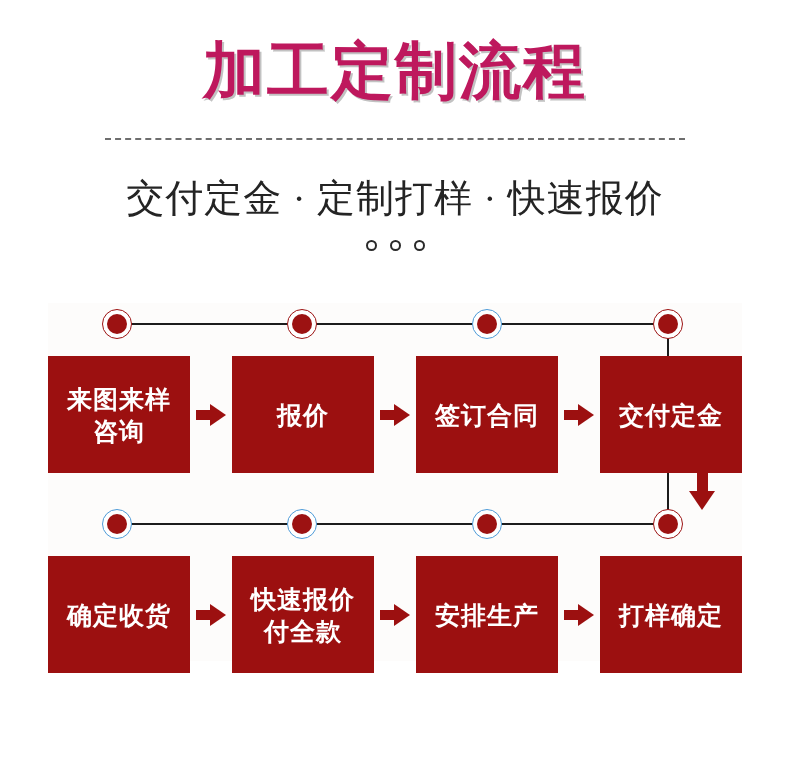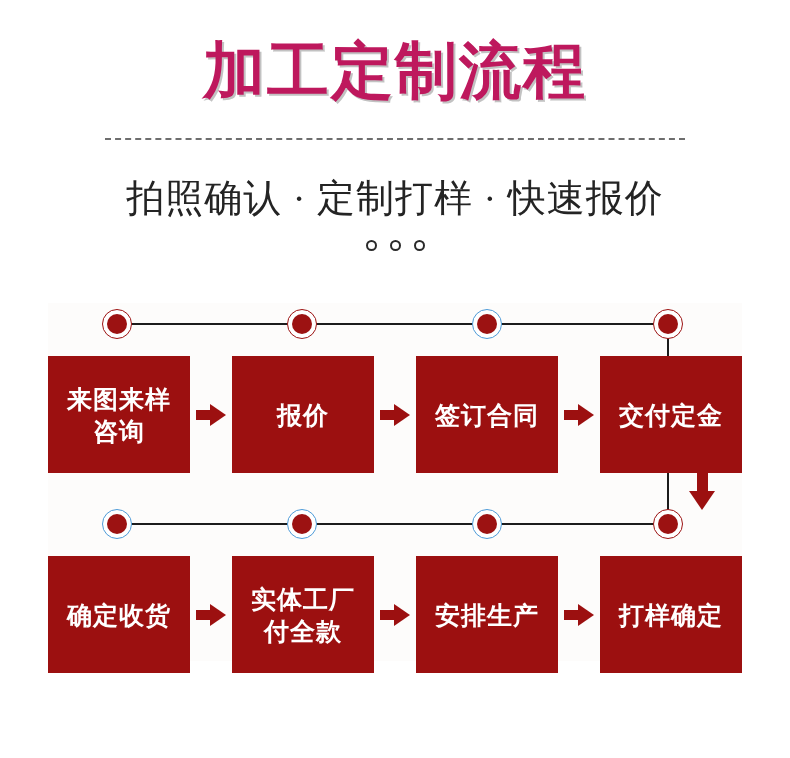--- a/index.html
+++ b/index.html
@@ -227,21 +227,21 @@
     border-right: 13px solid transparent;
     border-top: 19px solid #9c1010;
   }
 </style>
 </head>
 <body>
 
 <div class="header">
   <div class="main-title">加工定制流程</div>
   <div class="divider-dashed"></div>
-  <div class="subtitle">拍照确认 · 定制打样 · 快速报价</div>
+  <div class="subtitle">交付定金 · 定制打样 · 快速报价</div>
   <div class="dots-row">
     <span class="mini-dot"></span>
     <span class="mini-dot"></span>
     <span class="mini-dot"></span>
   </div>
 </div>
 
 <div class="flow-panel">
 
   <div class="v-connector"></div>
@@ -303,21 +303,21 @@
       <div class="step-box">
         <span class="ln">确定收货</span>
       </div>
       <div class="arrow-gap">
         <span class="arrow-right">
           <span class="stem"></span>
           <span class="head"></span>
         </span>
       </div>
       <div class="step-box">
-        <span class="ln">实体工厂</span>
+        <span class="ln">快速报价</span>
         <span class="ln">付全款</span>
       </div>
       <div class="arrow-gap">
         <span class="arrow-right">
           <span class="stem"></span>
           <span class="head"></span>
         </span>
       </div>
       <div class="step-box">
         <span class="ln">安排生产</span>

